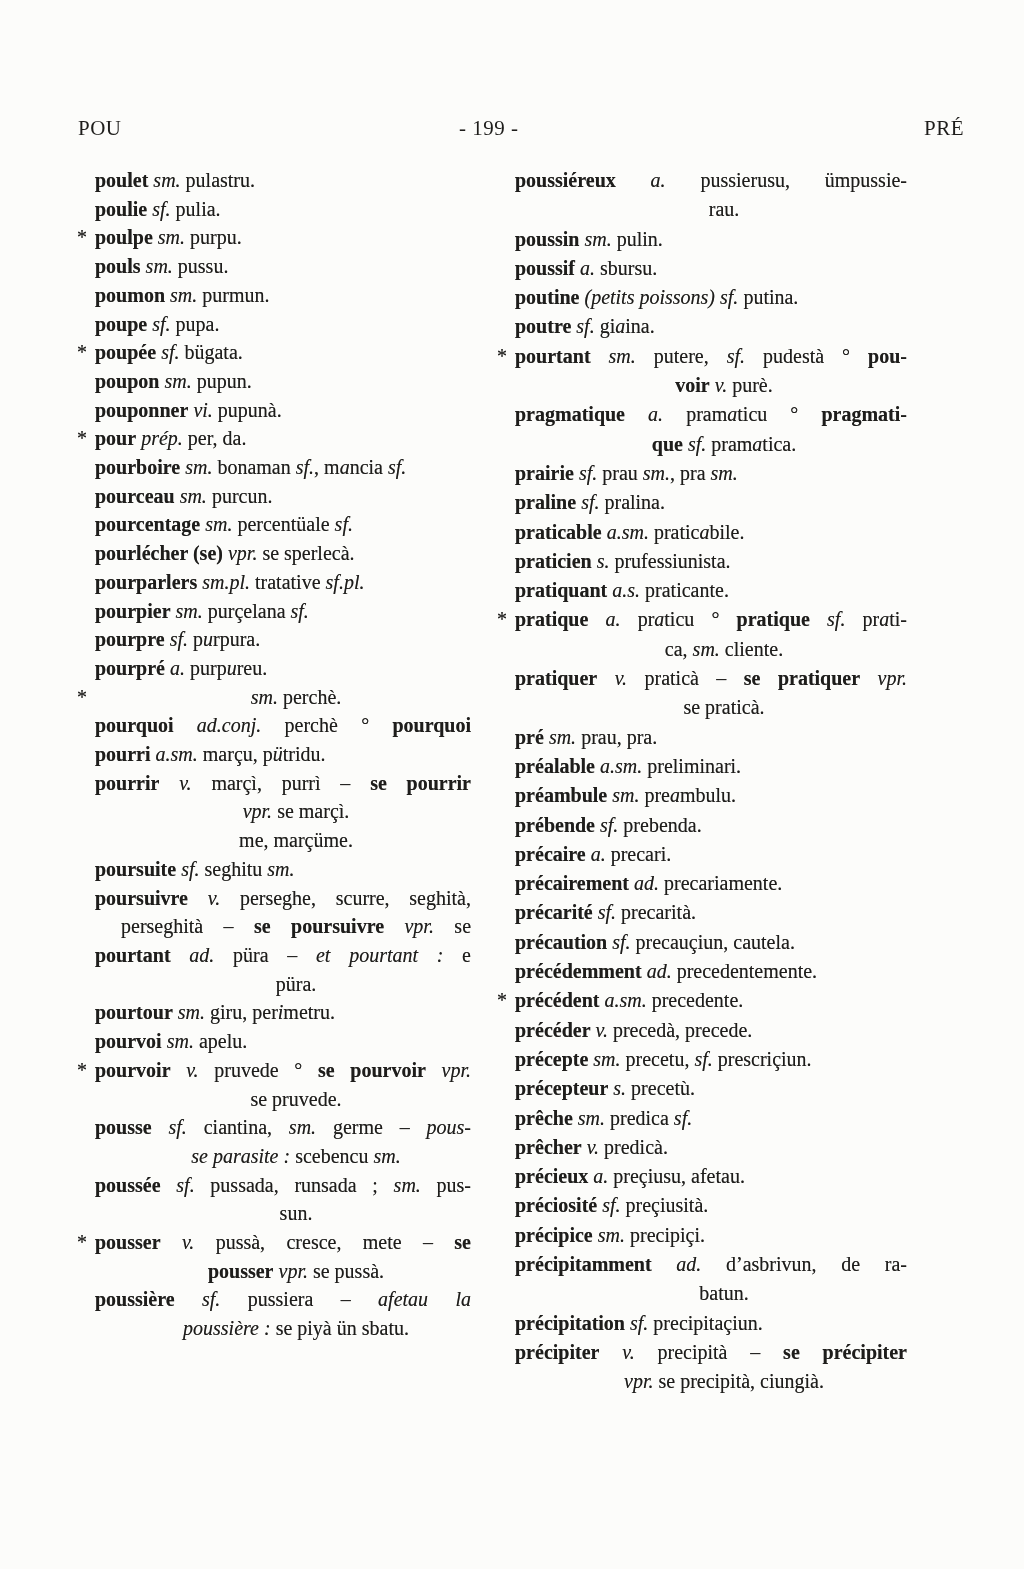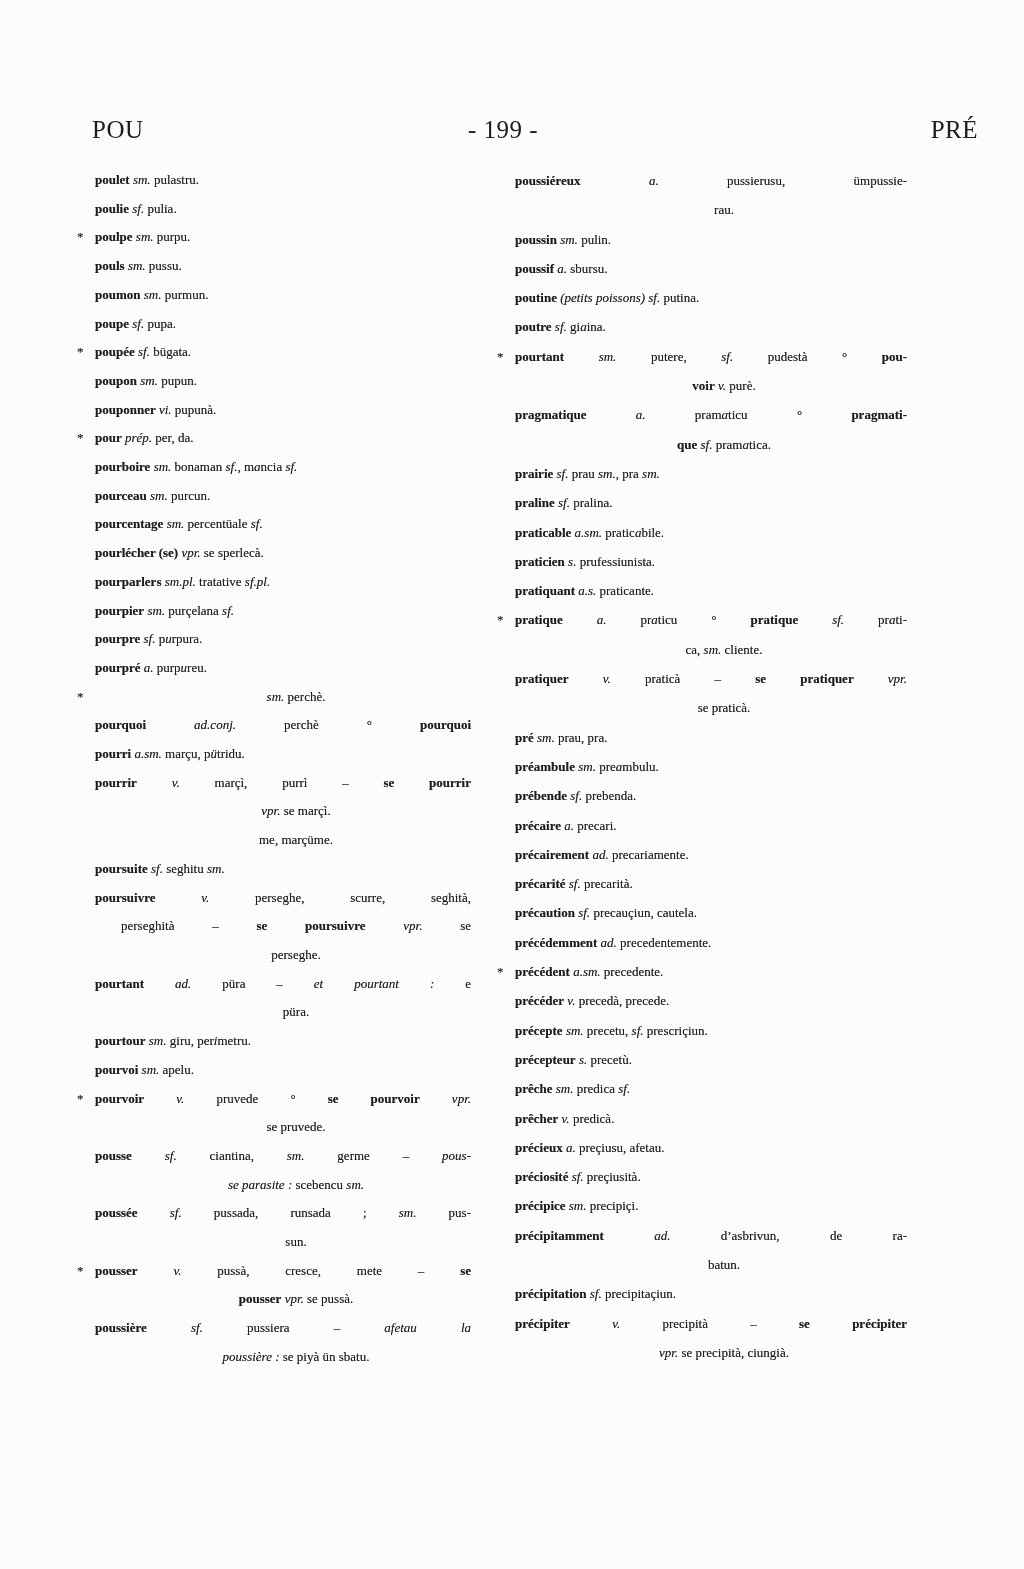--- a/index.html
+++ b/index.html
@@ -14,32 +14,32 @@
     font-family: "Liberation Serif", "DejaVu Serif", serif;
   }
   .page {
     position: relative;
     width: 1024px; height: 1569px;
     overflow: hidden;
     background: var(--paper);
   }
   .header {
     position: absolute;
-    top: 116px; left: 92px; width: 886px;
+    top: 116px; left: 78px; width: 886px;
     display: flex; justify-content: space-between; align-items: center;
-    font-size: 25px;
+    font-size: 21px;
     letter-spacing: 0.5px;
   }
   .header .center { position: relative; left: -34px; font-family: Liberation Serif, serif; }
   .columns {
     position: absolute;
     top: 166px; left: 95px;
     display: flex;
   }
-  .col { font-size: 13px; text-shadow: 0 0 0.4px rgba(30,29,27,0.55); }
+  .col { font-size: 20px; text-shadow: 0 0 0.4px rgba(30,29,27,0.55); }
   .col.left  { width: 376px; line-height: 28.7px; margin-right: 44px; }
   .col.right { width: 392px; line-height: 29.3px; }
   .entry { margin: 0; position: relative; }
   .line { display: block; }
   .line.cont { padding-left: 26px; text-align: center; }
   .line.just { text-align: justify; text-align-last: justify; }
   .star { position: absolute; left: -18px; top: 0; }
   .b { font-weight: bold; }
   .i { font-style: italic; }
   .r { font-style: normal; font-weight: normal; }
@@ -126,21 +126,20 @@
         </p>
         <p class="entry">
           <span class="line cont"><span class="r">me, marçüme.</span></span>
         </p>
         <p class="entry">
           <span class="line"><span class="b">poursuite</span><span class="i"> sf.</span><span class="r"> seghitu </span><span class="i">sm.</span></span>
         </p>
         <p class="entry">
           <span class="line just"><span class="b">poursuivre</span><span class="i"> v.</span><span class="r"> perseghe, scurre, seghità,</span></span>
           <span class="line cont just"><span class="r">perseghità – </span><span class="b">se poursuivre</span><span class="i"> vpr.</span><span class="r"> se</span></span>
-          <span class="line cont"><span class="r">perseghe.</span></span>
         </p>
         <p class="entry">
           <span class="line just"><span class="b">pourtant</span><span class="i"> ad.</span><span class="r"> püra – </span><span class="i">et pourtant :</span><span class="r"> e</span></span>
           <span class="line cont"><span class="r">püra.</span></span>
         </p>
         <p class="entry">
           <span class="line"><span class="b">pourtour</span><span class="i"> sm.</span><span class="r"> giru, per</span><span class="i">i</span><span class="r">metru.</span></span>
         </p>
         <p class="entry">
           <span class="line"><span class="b">pourvoi</span><span class="i"> sm.</span><span class="r"> apelu.</span></span>
@@ -213,20 +212,23 @@
           <span class="star">*</span>
           <span class="line just"><span class="b">pratique</span><span class="i"> a.</span><span class="r"> pr</span><span class="i">a</span><span class="r">ticu ° </span><span class="b">pratique</span><span class="i"> sf.</span><span class="r"> pr</span><span class="i">a</span><span class="r">ti-</span></span>
           <span class="line cont"><span class="r">ca, </span><span class="i">sm.</span><span class="r"> cliente.</span></span>
         </p>
         <p class="entry">
           <span class="line just"><span class="b">pratiquer</span><span class="i"> v.</span><span class="r"> praticà – </span><span class="b">se pratiquer</span><span class="i"> vpr.</span></span>
           <span class="line cont"><span class="r">se praticà.</span></span>
         </p>
         <p class="entry">
           <span class="line"><span class="b">pré</span><span class="i"> sm.</span><span class="r"> prau, pra.</span></span>
+        </p>
+        <p class="entry">
+          <span class="line"><span class="b">préalable</span><span class="i"> a.sm.</span><span class="r"> preliminari.</span></span>
         </p>
         <p class="entry">
           <span class="line"><span class="b">préambule</span><span class="i"> sm.</span><span class="r"> pre</span><span class="i">a</span><span class="r">mbulu.</span></span>
         </p>
         <p class="entry">
           <span class="line"><span class="b">prébende</span><span class="i"> sf.</span><span class="r"> prebenda.</span></span>
         </p>
         <p class="entry">
           <span class="line"><span class="b">précaire</span><span class="i"> a.</span><span class="r"> precari.</span></span>
         </p>

